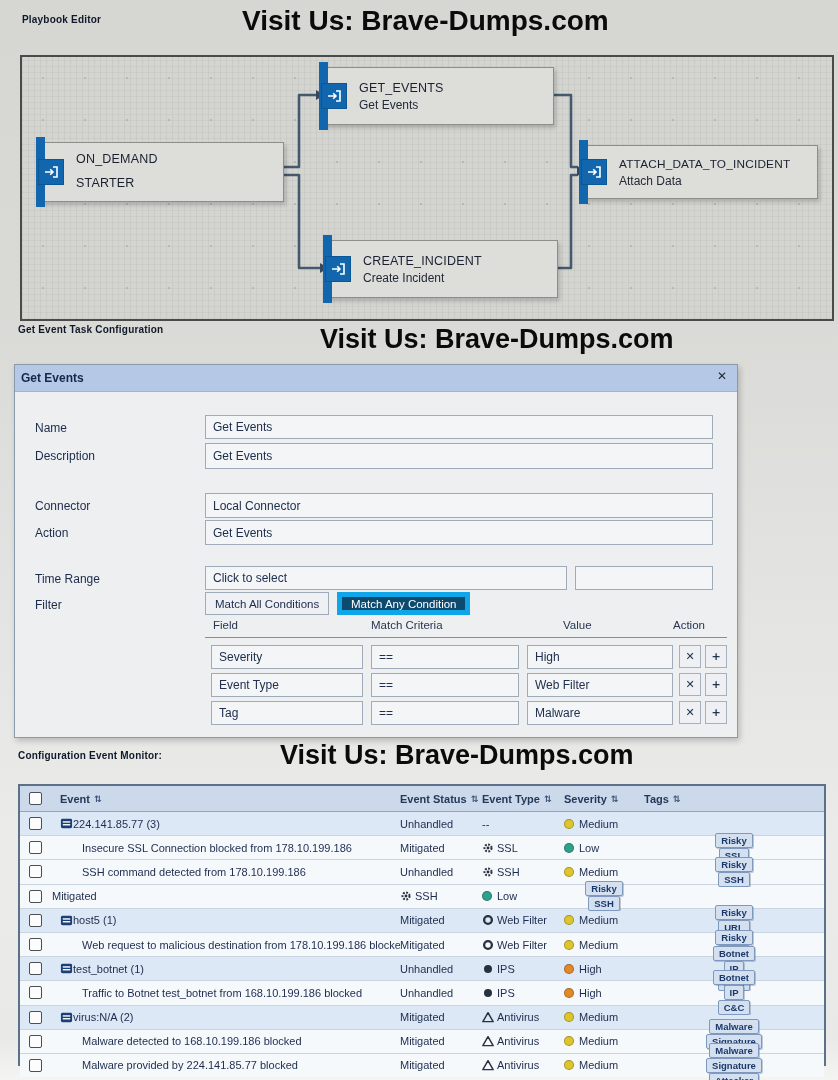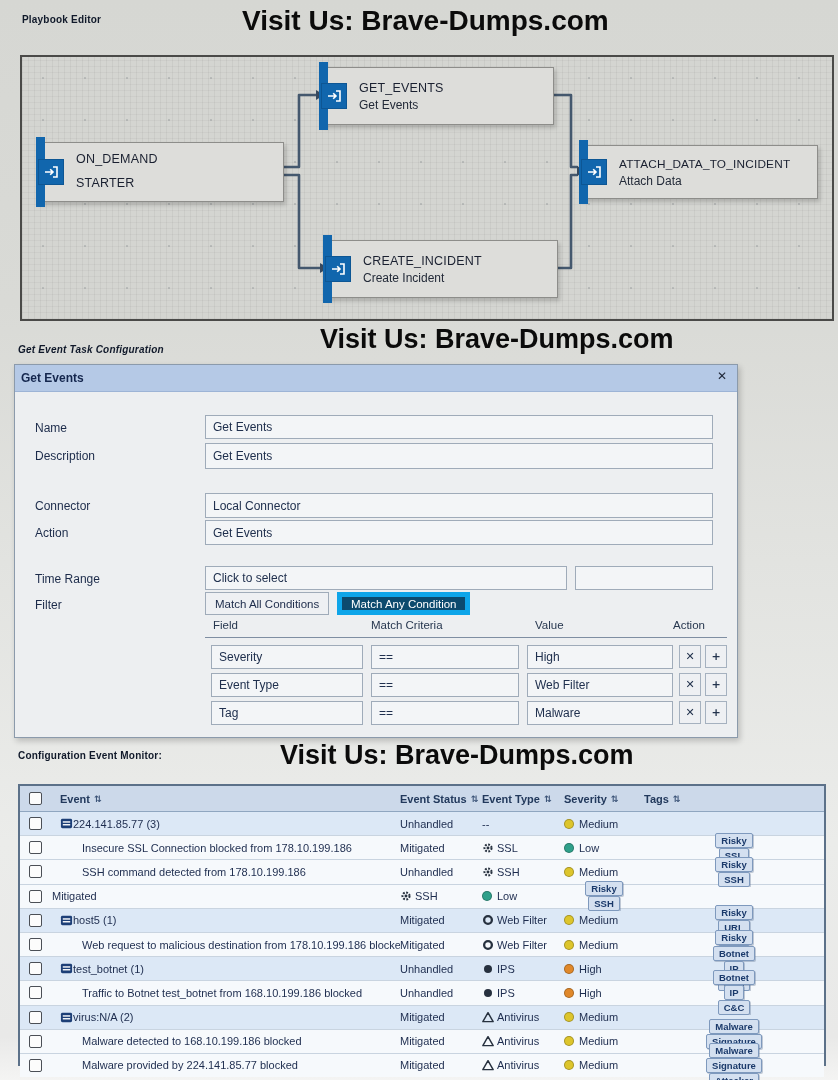--- a/index.html
+++ b/index.html
@@ -154,21 +154,21 @@
             <path d="M2 8 h8 M7.2 5.2 L10 8 L7.2 10.8" fill="none" stroke="#fff" stroke-width="1.6"></path>
           </svg>
       </div>
       <div class="ptxt">
         <div class="ptitle nowrap">ATTACH_DATA_TO_INCIDENT</div>
         <div class="psub">Attach Data</div>
       </div>
     </div>
   </div>
 
-  <div class="heading" style="left:18px;top:344px;font-style:italic;">Get Event Task Configuration</div>
+  <div class="heading" style="left:18px;top:324px;">Get Event Task Configuration</div>
   <div class="watermark" style="left:320px;top:324px;font-size:27px;">Visit Us: Brave-Dumps.com</div>
 
   <div id="dialog">
     <div id="dlg-titlebar">
       <span id="dlg-title">Get Events</span>
       <span id="dlg-close">✕</span>
     </div>
 
     <div class="flabel" style="left:20px;top:56px;">Name</div>
     <div class="finput" style="left:190px;top:50px;width:508px;height:24px;">Get Events</div>
@@ -194,21 +194,21 @@
       <span class="caret"></span>
     </div>
     <div class="finput" style="left:560px;top:201px;width:138px;height:24px;"></div>
 
     <div class="flabel" style="left:20px;top:233px;">Filter</div>
     <div class="mbtn" id="btn-match-all" style="left:190px;top:227px;">Match All Conditions</div>
     <div class="mbtn" id="btn-match-any" style="left:322px;top:227px;">Match Any Condition</div>
 
     <div class="fth" style="left:198px;top:254px;">Field</div>
     <div class="fth" style="left:356px;top:254px;">Match Criteria</div>
-    <div class="fth" style="left:520px;top:254px;text-align:right;">Value</div>
+    <div class="fth" style="left:548px;top:254px;text-align:right;">Value</div>
     <div class="fth" style="left:658px;top:254px;">Action</div>
     <div id="filter-underline"></div>
 
     <div class="fselect" style="left:196px;top:280px;width:152px;height:24px;">
       <span>Severity</span>
       <span class="caret"></span>
     </div>
     <div class="fselect" style="left:356px;top:280px;width:148px;height:24px;">
       <span>==</span>
       <span class="caret"></span>

